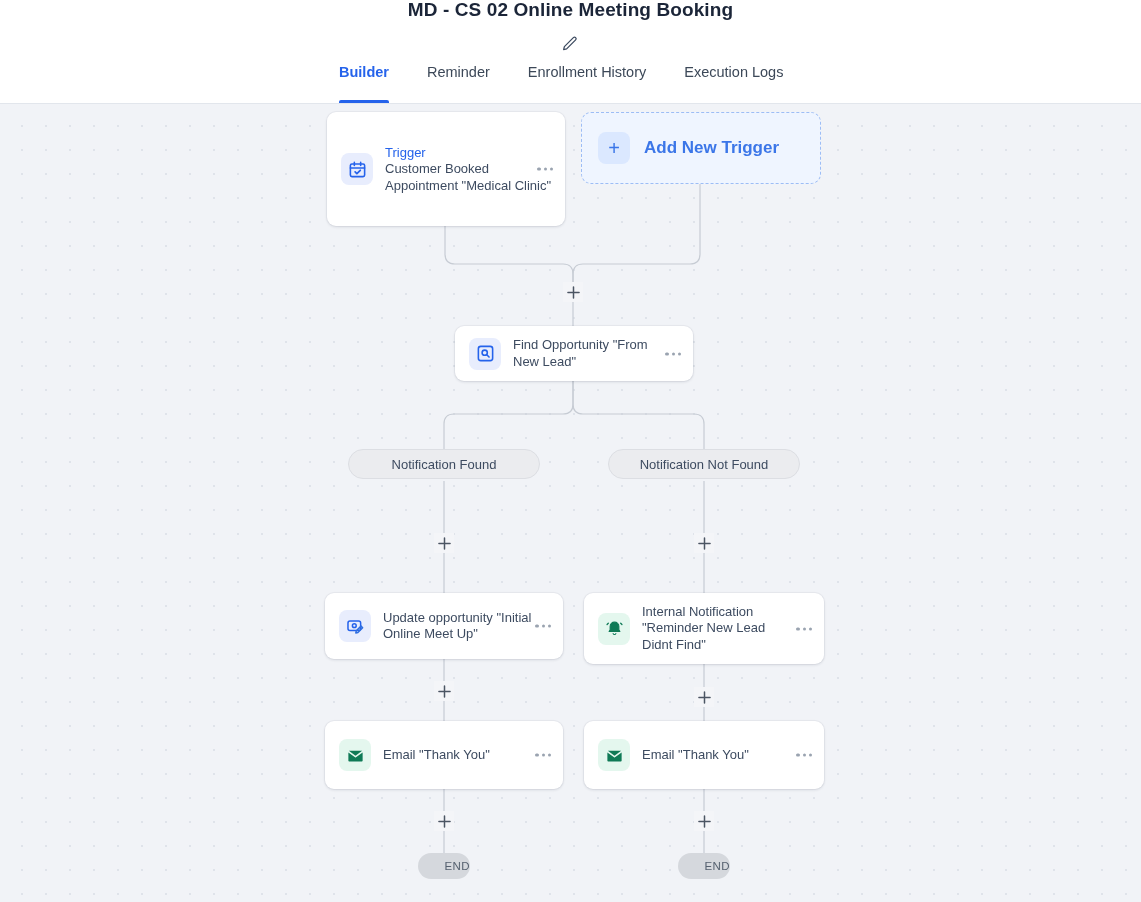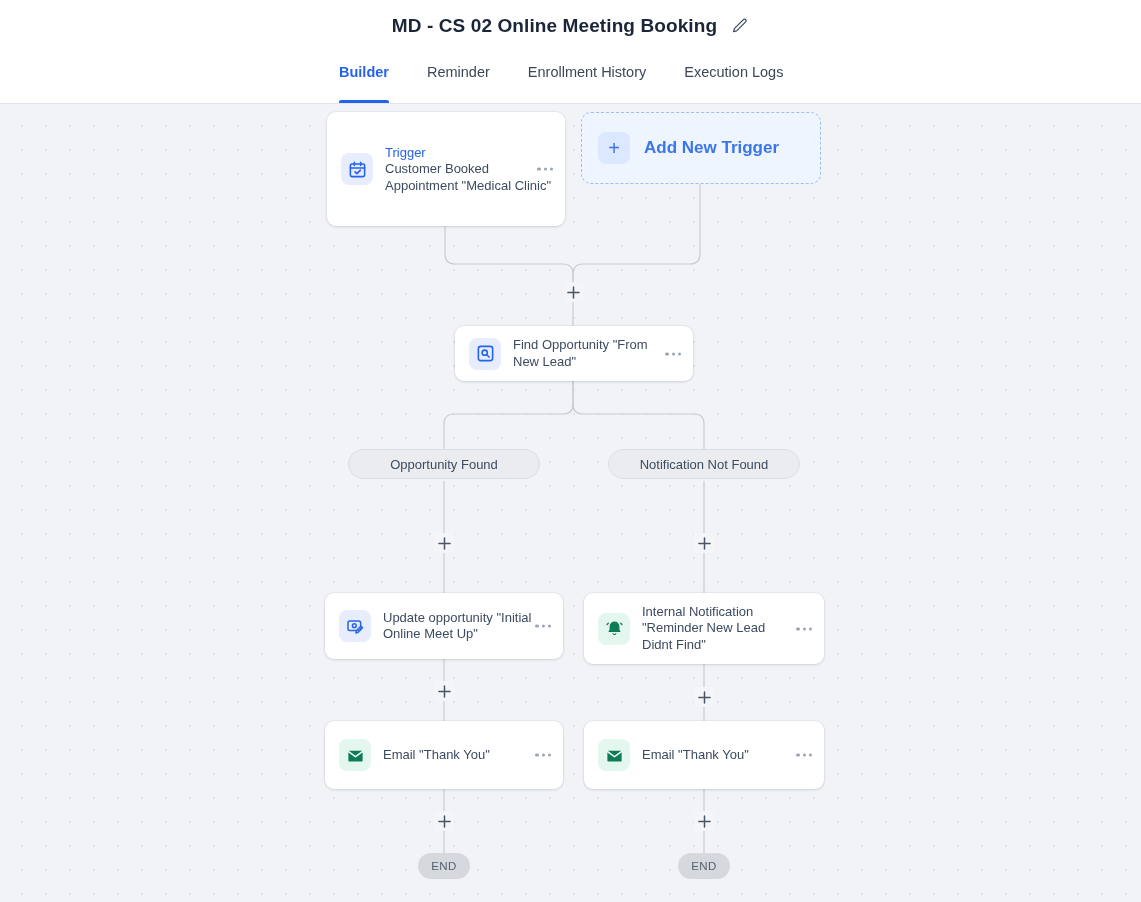--- a/index.html
+++ b/index.html
@@ -21,20 +21,21 @@
     background: #ffffff;
     display: flex;
     align-items: center;
     justify-content: center;
     position: relative;
   }
   .title-wrap {
     display: flex;
     align-items: center;
     gap: 14px;
+    flex-direction: column;
   }
   .page-title {
     font-size: 19px;
     font-weight: bold;
     color: #1b2538;
     letter-spacing: .1px;
   }
   .edit-icon {
     width: 18px;
     height: 18px;
@@ -199,21 +200,21 @@
 
   
   .end-badge {
     position: absolute;
     width: 52px;
     height: 26px;
     background: #d5d8dd;
     border-radius: 13px;
     display: flex;
     align-items: center;
-    justify-content: center;
+    justify-content: flex-end;
     font-size: 11.5px;
     color: #55606f;
     letter-spacing: .4px;
   }
 
   
   .plus-handle {
     position: absolute;
     width: 20px;
     height: 20px;
@@ -329,21 +330,21 @@
     </span>
     <span class="node-text" style="margin-right:26px;">Find Opportunity "From New Lead"</span>
     <span class="dots">
         <i></i>
         <i></i>
         <i></i>
       </span>
   </div>
 
   <div class="pill" style="left:348px; top:345px; width:192px;">
-    <span>Opportunity Found</span>
+    <span>Notification Found</span>
   </div>
   <div class="pill" style="left:608px; top:345px; width:192px;">
     <span>Notification Not Found</span>
   </div>
 
   <div class="plus-handle" style="left:434px; top:429px;">
     <svg width="13" height="13" viewBox="0 0 14 14" stroke="#4b5563" stroke-width="1.6" stroke-linecap="round">
         <path d="M7 1v12M1 7h12"></path>
       </svg>
   </div>

